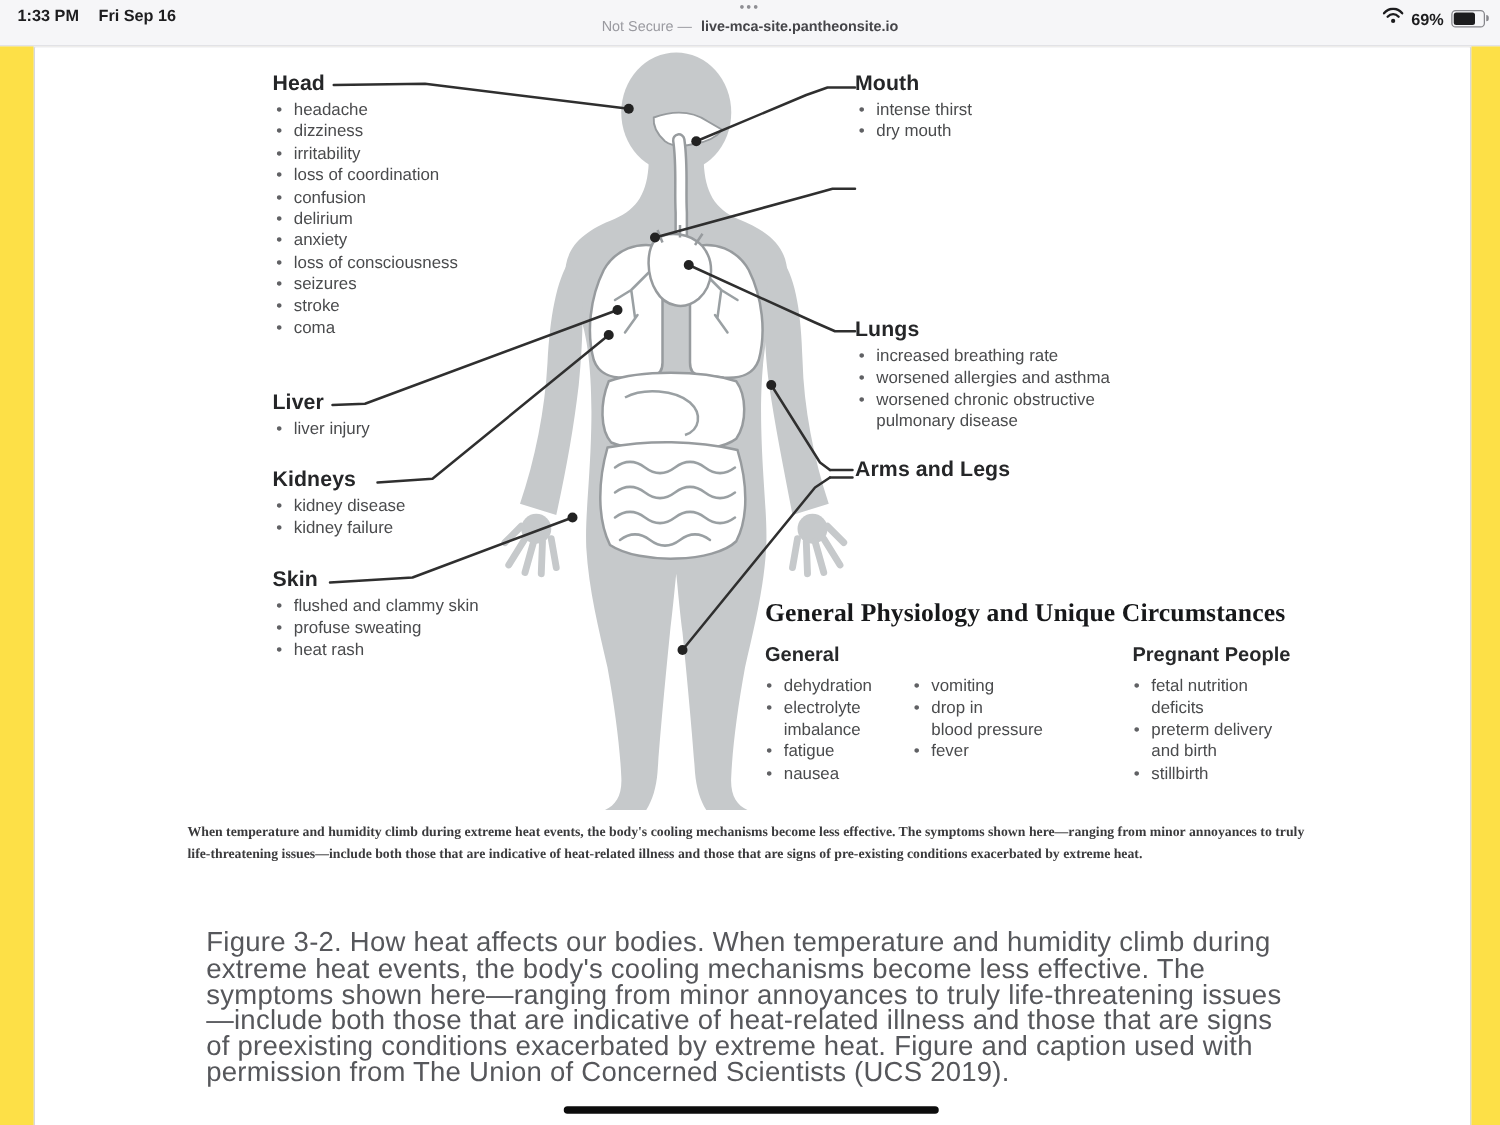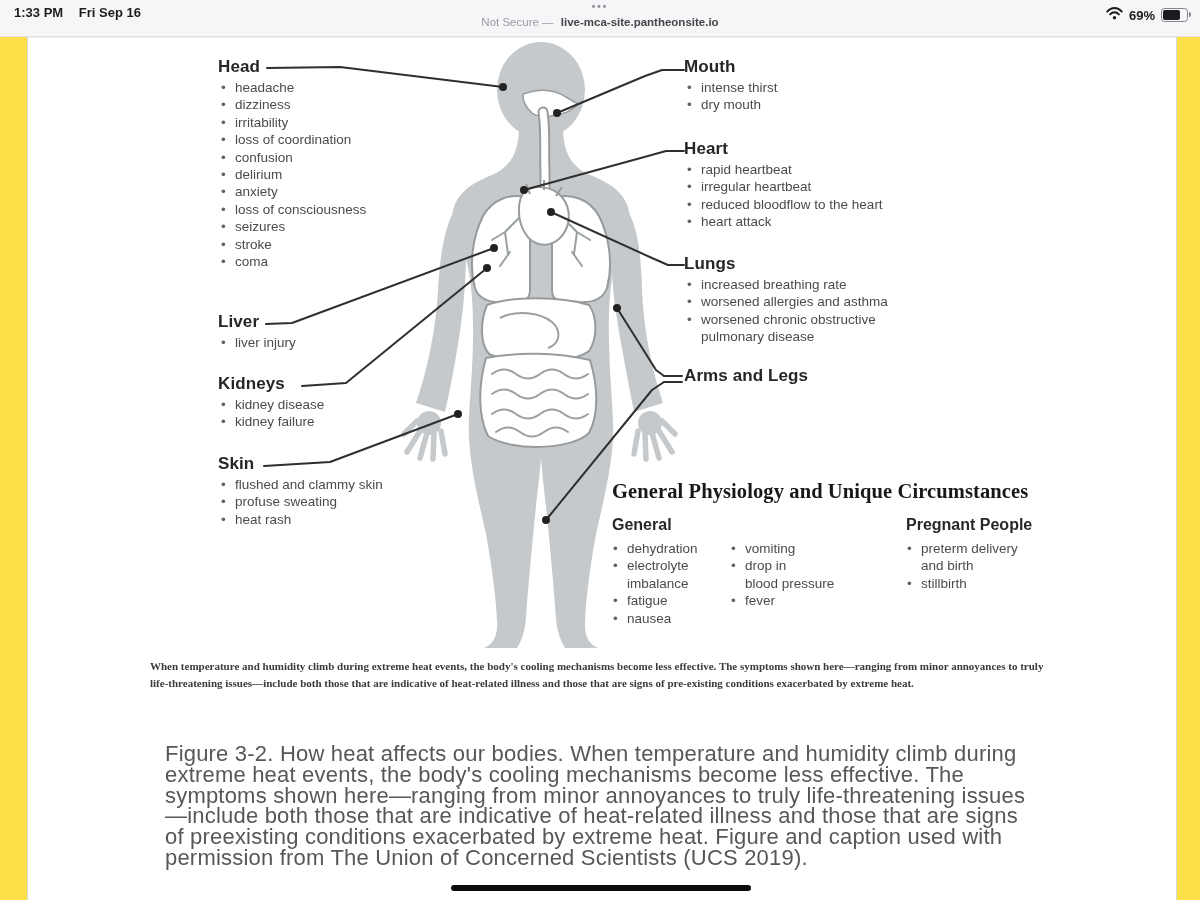--- a/index.html
+++ b/index.html
@@ -209,29 +209,20 @@
         <li>heat rash</li>
       </ul>
   </div>
   <div class="region r4">
     <h3>Mouth</h3>
     <ul>
         <li>intense thirst</li>
         <li>dry mouth</li>
       </ul>
   </div>
-  <div class="region r5">
-    <h3>Heart</h3>
-    <ul>
-        <li>rapid heartbeat</li>
-        <li>irregular heartbeat</li>
-        <li>reduced bloodflow to the heart</li>
-        <li>heart attack</li>
-      </ul>
-  </div>
   <div class="region r6">
     <h3>Lungs</h3>
     <ul>
         <li>increased breathing rate</li>
         <li>worsened allergies and asthma</li>
         <li>worsened chronic obstructive
 pulmonary disease</li>
       </ul>
   </div>
   <div class="region r7">
@@ -248,20 +239,22 @@
       <li>nausea</li>
     </ul>
   <ul class="gul gc2">
       <li>vomiting</li>
       <li>drop in
 blood pressure</li>
       <li>fever</li>
     </ul>
   <div class="ghead gh2">Pregnant People</div>
   <ul class="gul gc3">
+      <li>fetal nutrition
+deficits</li>
       <li>preterm delivery
 and birth</li>
       <li>stillbirth</li>
     </ul>
 
   <p class="italic-cap">When temperature and humidity climb during extreme heat events, the body's cooling mechanisms become less effective. The symptoms shown here—ranging from minor annoyances to truly life-threatening issues—include both those that are indicative of heat-related illness and those that are signs of pre-existing conditions exacerbated by extreme heat.</p>
   <p class="fig-cap">Figure 3-2. How heat affects our bodies. When temperature and humidity climb during extreme heat events, the body's cooling mechanisms become less effective. The symptoms shown here—ranging from minor annoyances to truly life-threatening issues—include both those that are indicative of heat-related illness and those that are signs of preexisting conditions exacerbated by extreme heat. Figure and caption used with permission from The Union of Concerned Scientists (UCS 2019).</p>
 
   <div class="divider"></div>
 </div>

